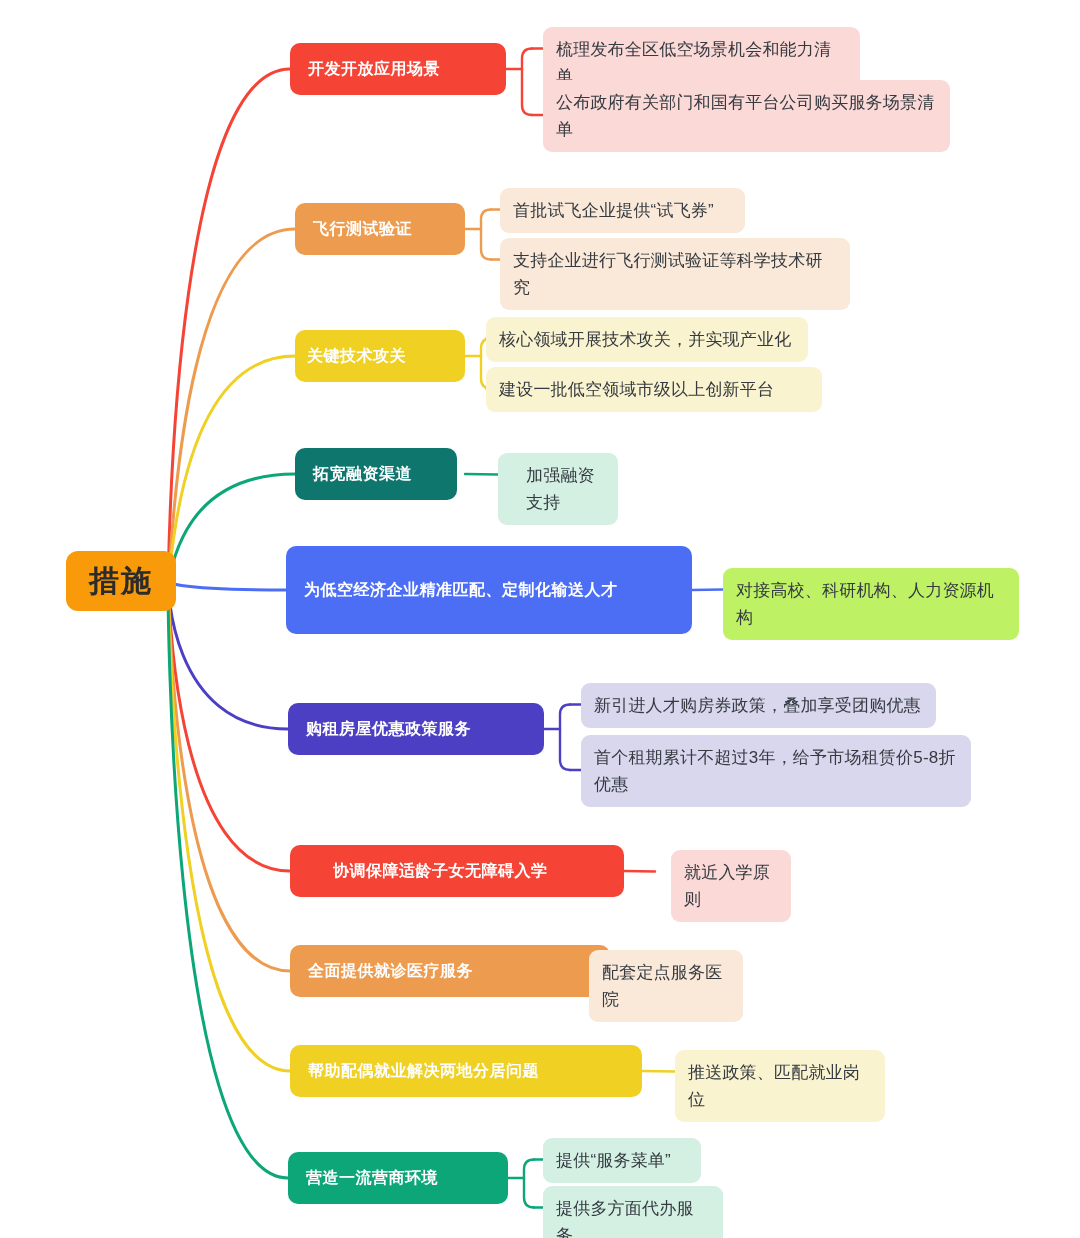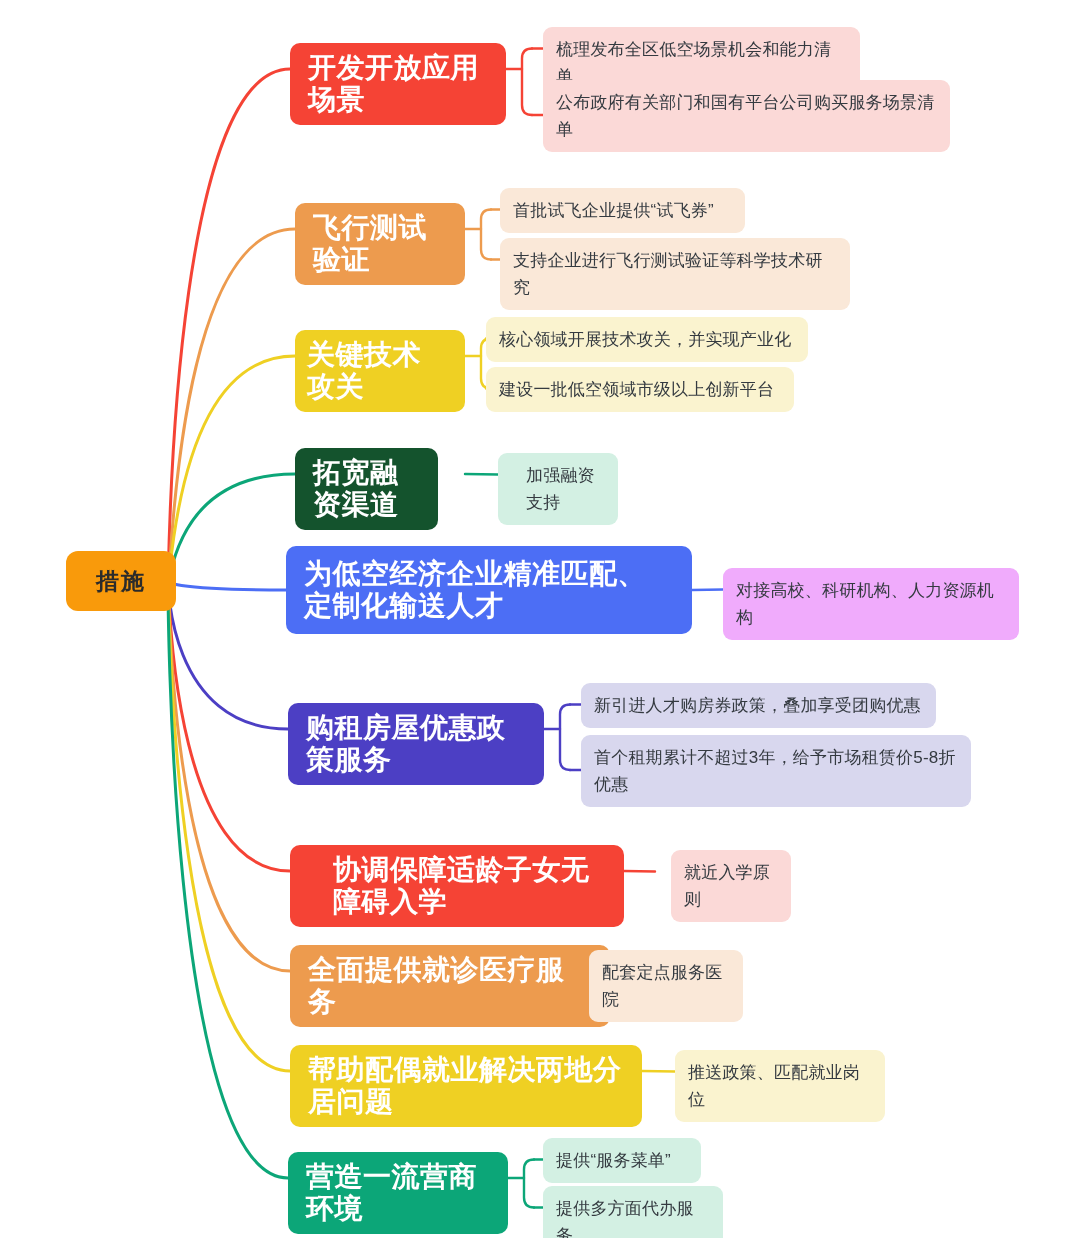--- a/index.html
+++ b/index.html
@@ -30,27 +30,27 @@
     box-sizing: border-box;
     border-radius: 10px;
     display: flex;
     align-items: center;
     z-index: 2;
   }
   .root-node {
     border-radius: 12px;
     justify-content: center;
     font-weight: bold;
-    font-size: 23px;
+    font-size: 30px;
     color: #2b2b2b;
     letter-spacing: 2px;
   }
   .branch-node {
     font-weight: bold;
-    font-size: 28px;
+    font-size: 16px;
     color: #ffffff;
     padding: 9px 18px;
     line-height: 32px;
     letter-spacing: 0.5px;
   }
   .leaf-node {
     border-radius: 9px;
     font-size: 17px;
     color: #343a40;
     padding: 9px 13px;
@@ -121,33 +121,33 @@
       </div>
       <div class="node leaf-node" style="background: rgb(250, 232, 216); left: 500px; top: 238px; width: 350px; min-height: 43px;">
         <span>支持企业进行飞行测试验证等科学技术研究</span>
       </div>
       <div class="node branch-node" style="background: rgb(239, 208, 35); left: 295px; top: 330px; width: 170px; min-height: 52px; padding-left: 12px;">
         <span>关键技术攻关</span>
       </div>
       <div class="node leaf-node" style="background: rgb(250, 243, 207); left: 486px; top: 317px; width: 322px; min-height: 43px;">
         <span>核心领域开展技术攻关，并实现产业化</span>
       </div>
-      <div class="node leaf-node" style="background: rgb(250, 243, 207); left: 486px; top: 367px; width: 308px; min-height: 43px;">
+      <div class="node leaf-node" style="background: rgb(250, 243, 207); left: 486px; top: 367px; width: 336px; min-height: 43px;">
         <span>建设一批低空领域市级以上创新平台</span>
       </div>
-      <div class="node branch-node" style="background: #14532d; left: 295px; top: 448px; width: 143px; min-height: 52px; align-items: center;">
+      <div class="node branch-node" style="background: #0f766e; left: 295px; top: 448px; width: 162px; min-height: 52px; align-items: center;">
         <span>拓宽融资渠道</span>
       </div>
       <div class="node leaf-node" style="background: rgb(211, 240, 227); left: 498px; top: 453px; width: 120px; min-height: 43px; padding-left: 28px;">
         <span>加强融资支持</span>
       </div>
       <div class="node branch-node" style="background: rgb(76, 110, 245); left: 286px; top: 546px; width: 406px; min-height: 88px;">
         <span>为低空经济企业精准匹配、定制化输送人才</span>
       </div>
-      <div class="node leaf-node" style="background: #f0abfc; left: 723px; top: 568px; width: 296px; min-height: 43px;">
+      <div class="node leaf-node" style="background: #bef264; left: 723px; top: 568px; width: 296px; min-height: 43px;">
         <span>对接高校、科研机构、人力资源机构</span>
       </div>
       <div class="node branch-node" style="background: rgb(76, 63, 196); left: 288px; top: 703px; width: 256px; min-height: 52px;">
         <span>购租房屋优惠政策服务</span>
       </div>
       <div class="node leaf-node" style="background: rgb(216, 215, 238); left: 581px; top: 683px; width: 355px; min-height: 43px; text-align: center;">
         <span>新引进人才购房券政策，叠加享受团购优惠</span>
       </div>
       <div class="node leaf-node" style="background: rgb(216, 215, 238); left: 581px; top: 735px; width: 390px; min-height: 70px;">
         <span>首个租期累计不超过3年，给予市场租赁价5-8折优惠</span>

